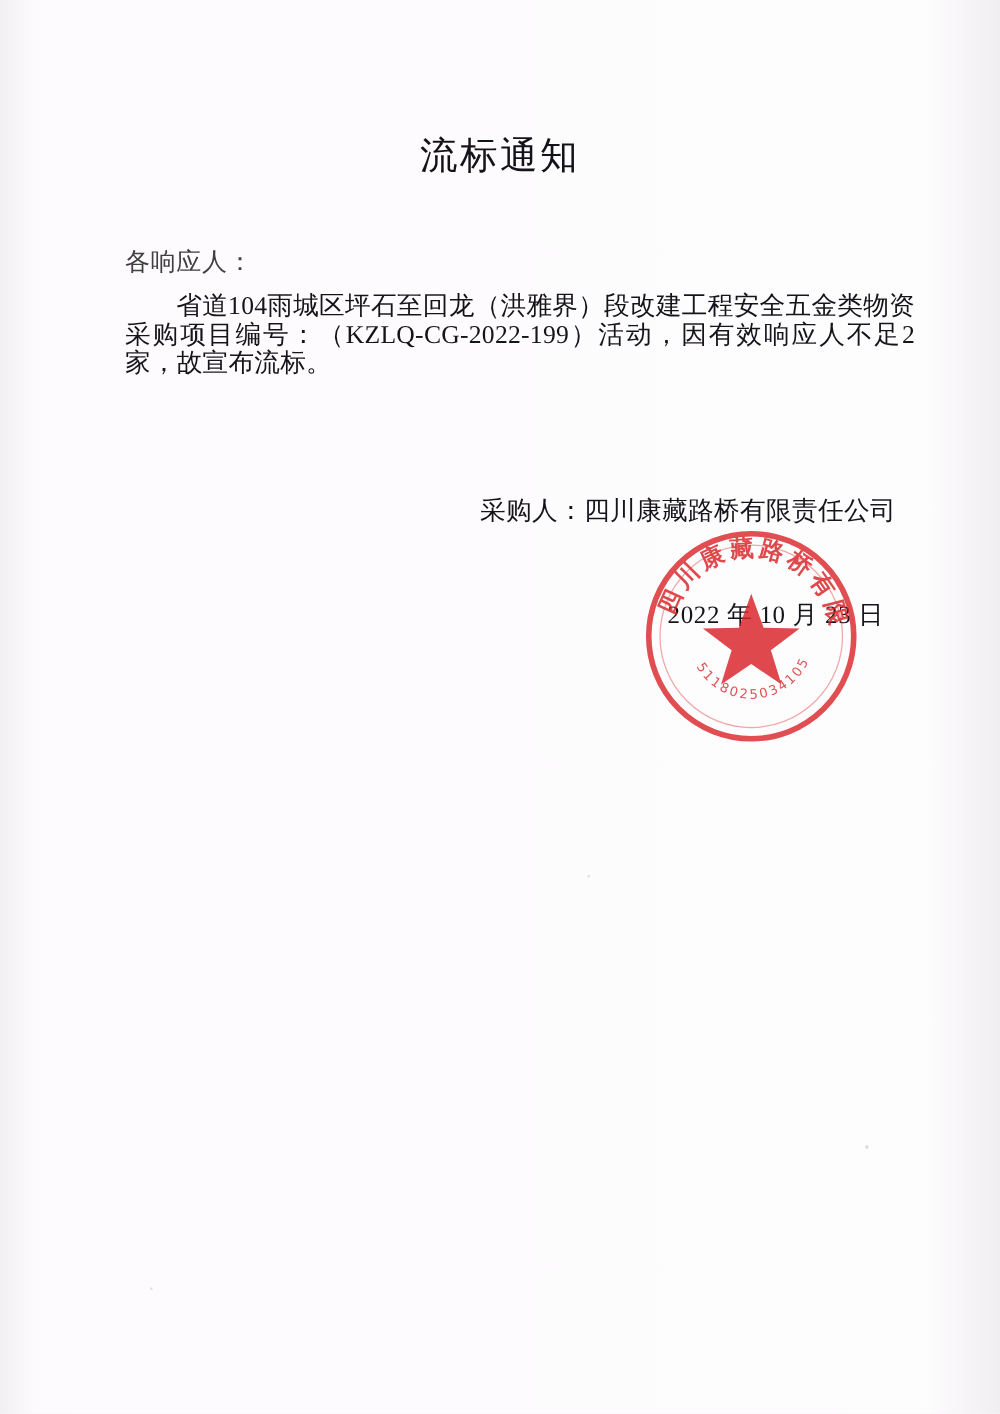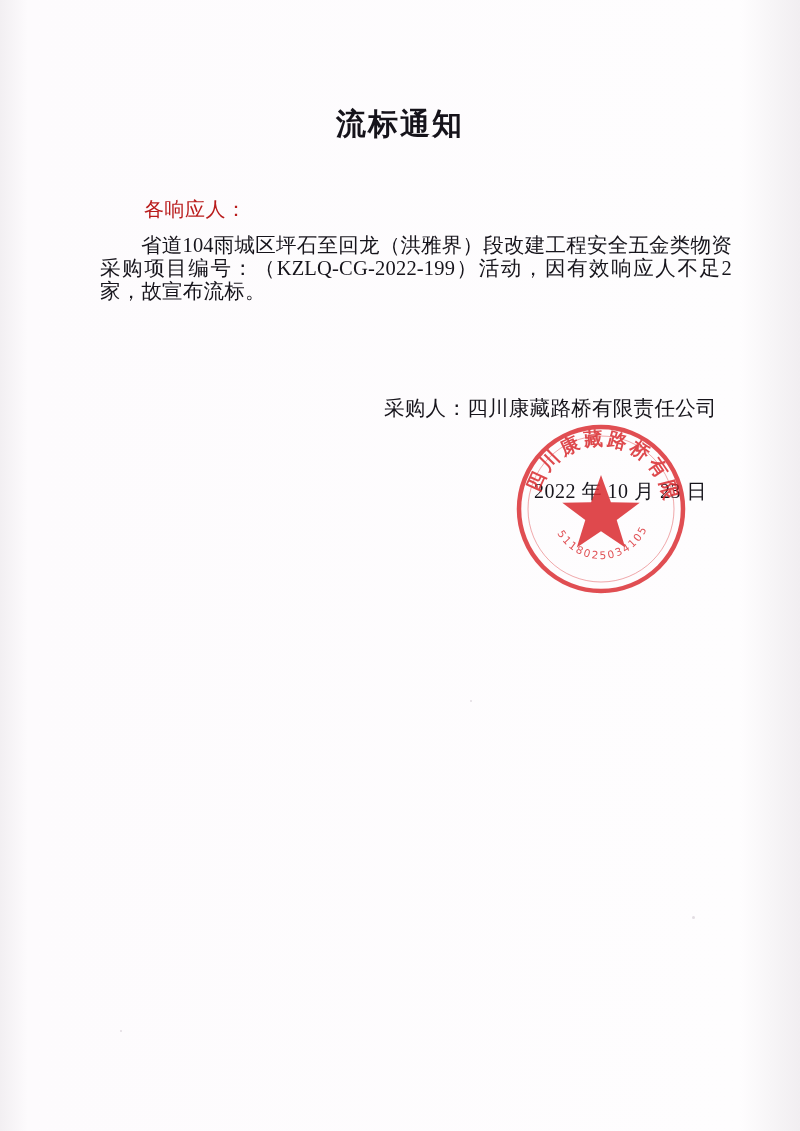--- a/index.html
+++ b/index.html
@@ -29,33 +29,32 @@
       linear-gradient(180deg, #f6f3f6 0px, #fdfcfd 30px, #fdfcfd 1090px, #f2eff2 1131px);
     pointer-events: none;
   }
   .doc-title {
     position: absolute;
     top: 104px;
     left: 0;
     width: 800px;
     text-align: center;
     font-size: 30px;
-    font-weight: bold;
+    font-weight: normal;
     letter-spacing: 2px;
     color: #15131a;
     font-family: "DejaVu Serif", serif;
   }
   .salutation {
     position: absolute;
     top: 196px;
     left: 100px;
     font-size: 20px;
-    color: #b91c1c;
+    color: #404040;
     letter-spacing: 0.5px;
-    margin-left: 44px;
   }
   .body-text {
     position: absolute;
     top: 234px;
     left: 100px;
     width: 632px;
     font-size: 20.5px;
     line-height: 23px;
     color: #16141b;
     text-indent: 41px;

